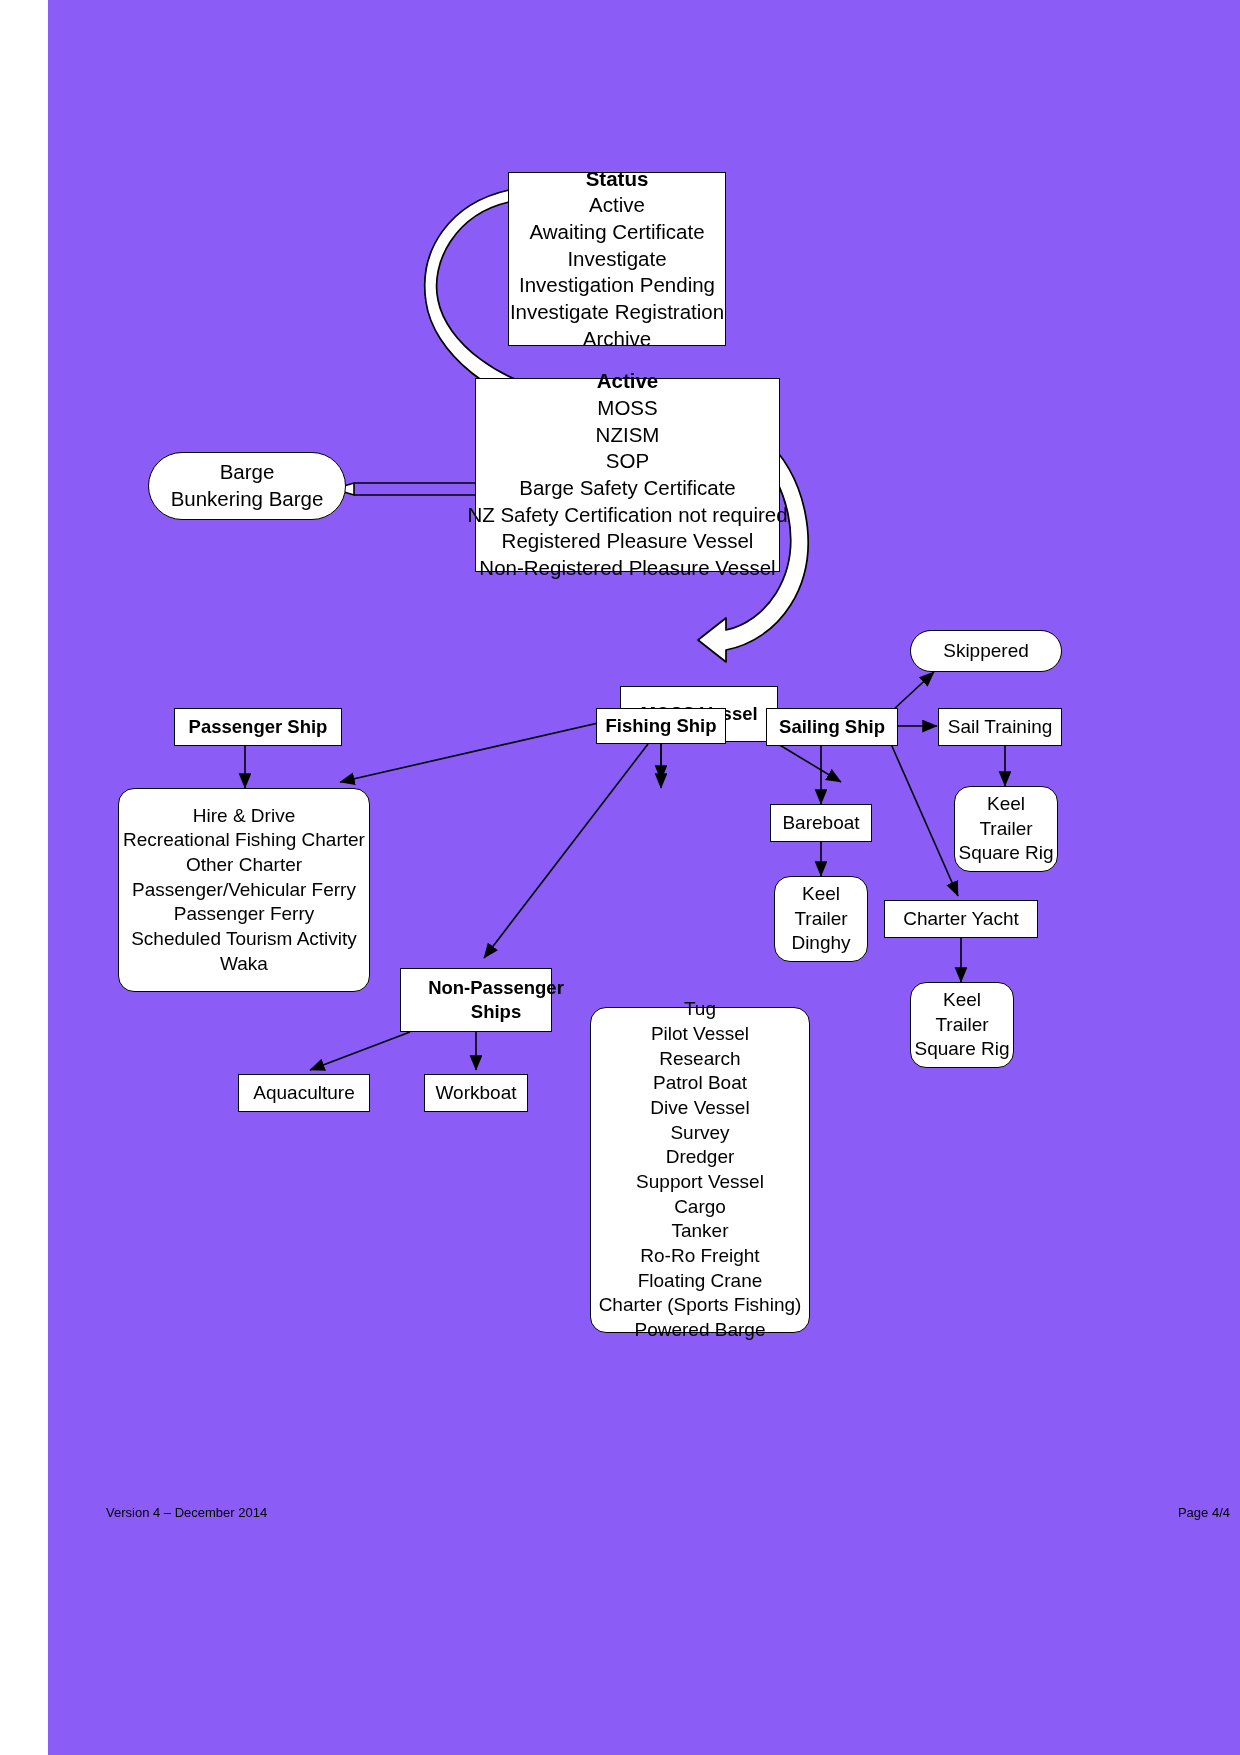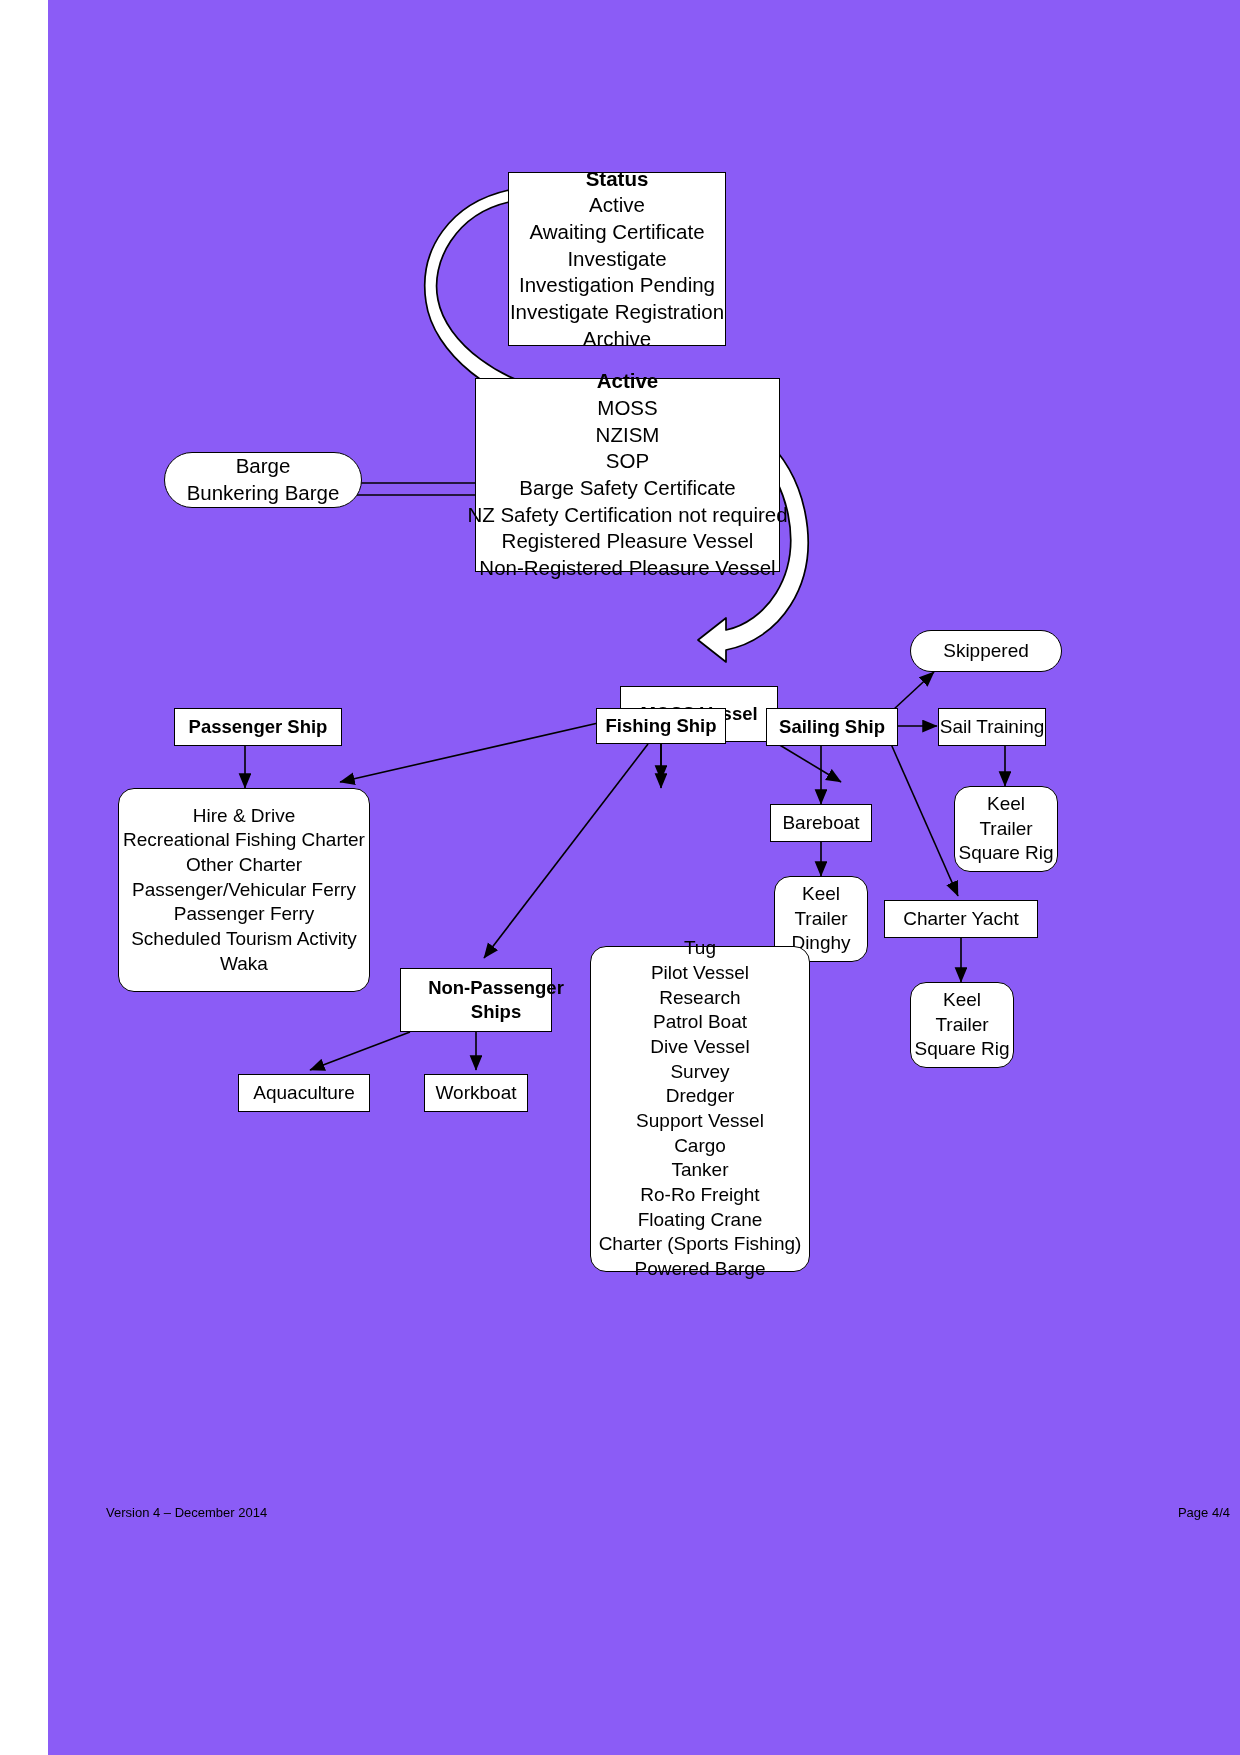--- a/index.html
+++ b/index.html
@@ -145,21 +145,21 @@
     <span class="ln b">Active</span>
     <span class="ln">MOSS</span>
     <span class="ln">NZISM</span>
     <span class="ln">SOP</span>
     <span class="ln">Barge Safety Certificate</span>
     <span class="ln">NZ Safety Certification not required</span>
     <span class="ln">Registered Pleasure Vessel</span>
     <span class="ln">Non-Registered Pleasure Vessel</span>
   </div>
 
-  <div class="node pill f21" id="node-barge" style="left:116px; top:452px; width:198px; height:56px;justify-content:space-between;">
+  <div class="node pill f21" id="node-barge" style="left:100px; top:452px; width:198px; height:68px;">
     <span class="ln">Barge</span>
     <span class="ln">Bunkering Barge</span>
   </div>
 
   <div class="node f18b" id="node-moss-vessel" style="left:572px; top:686px; width:158px; height:56px;">
     <span class="ln">MOSS Vessel</span>
   </div>
 
   <div class="node f18b" id="node-passenger-ship" style="left:126px; top:708px; width:168px; height:38px;">
     <span class="ln">Passenger Ship</span>
@@ -181,21 +181,21 @@
 
 
   <div class="node f18b" id="node-sailing-ship" style="left:718px; top:708px; width:132px; height:38px;">
     <span class="ln">Sailing Ship</span>
   </div>
 
   <div class="node pill f19" id="node-skippered" style="left:862px; top:630px; width:152px; height:42px;">
     <span class="ln">Skippered</span>
   </div>
 
-  <div class="node f19" id="node-sail-training" style="left:890px; top:708px; width:108px; height:38px;">
+  <div class="node f19" id="node-sail-training" style="left:890px; top:708px; width:124px; height:38px;">
     <span class="ln">Sail Training</span>
   </div>
 
   <div class="node rounded f19" id="node-sail-training-types" style="left:906px; top:786px; width:104px; height:86px;">
     <span class="ln">Keel</span>
     <span class="ln">Trailer</span>
     <span class="ln">Square Rig</span>
   </div>
 
   <div class="node f19" id="node-bareboat" style="left:722px; top:804px; width:102px; height:38px;">
@@ -224,21 +224,21 @@
   </div>
 
   <div class="node f19" id="node-aquaculture" style="left:190px; top:1074px; width:132px; height:38px;">
     <span class="ln">Aquaculture</span>
   </div>
 
   <div class="node f19" id="node-workboat" style="left:376px; top:1074px; width:104px; height:38px;">
     <span class="ln">Workboat</span>
   </div>
 
-  <div class="node rounded f19" id="node-non-passenger-types" style="left:542px; top:946px; width:220px; height:326px;">
+  <div class="node rounded f19" id="node-non-passenger-types" style="left:542px; top:1007px; width:220px; height:326px;">
     <span class="ln">Tug</span>
     <span class="ln">Pilot Vessel</span>
     <span class="ln">Research</span>
     <span class="ln">Patrol Boat</span>
     <span class="ln">Dive Vessel</span>
     <span class="ln">Survey</span>
     <span class="ln">Dredger</span>
     <span class="ln">Support Vessel</span>
     <span class="ln">Cargo</span>
     <span class="ln">Tanker</span>

